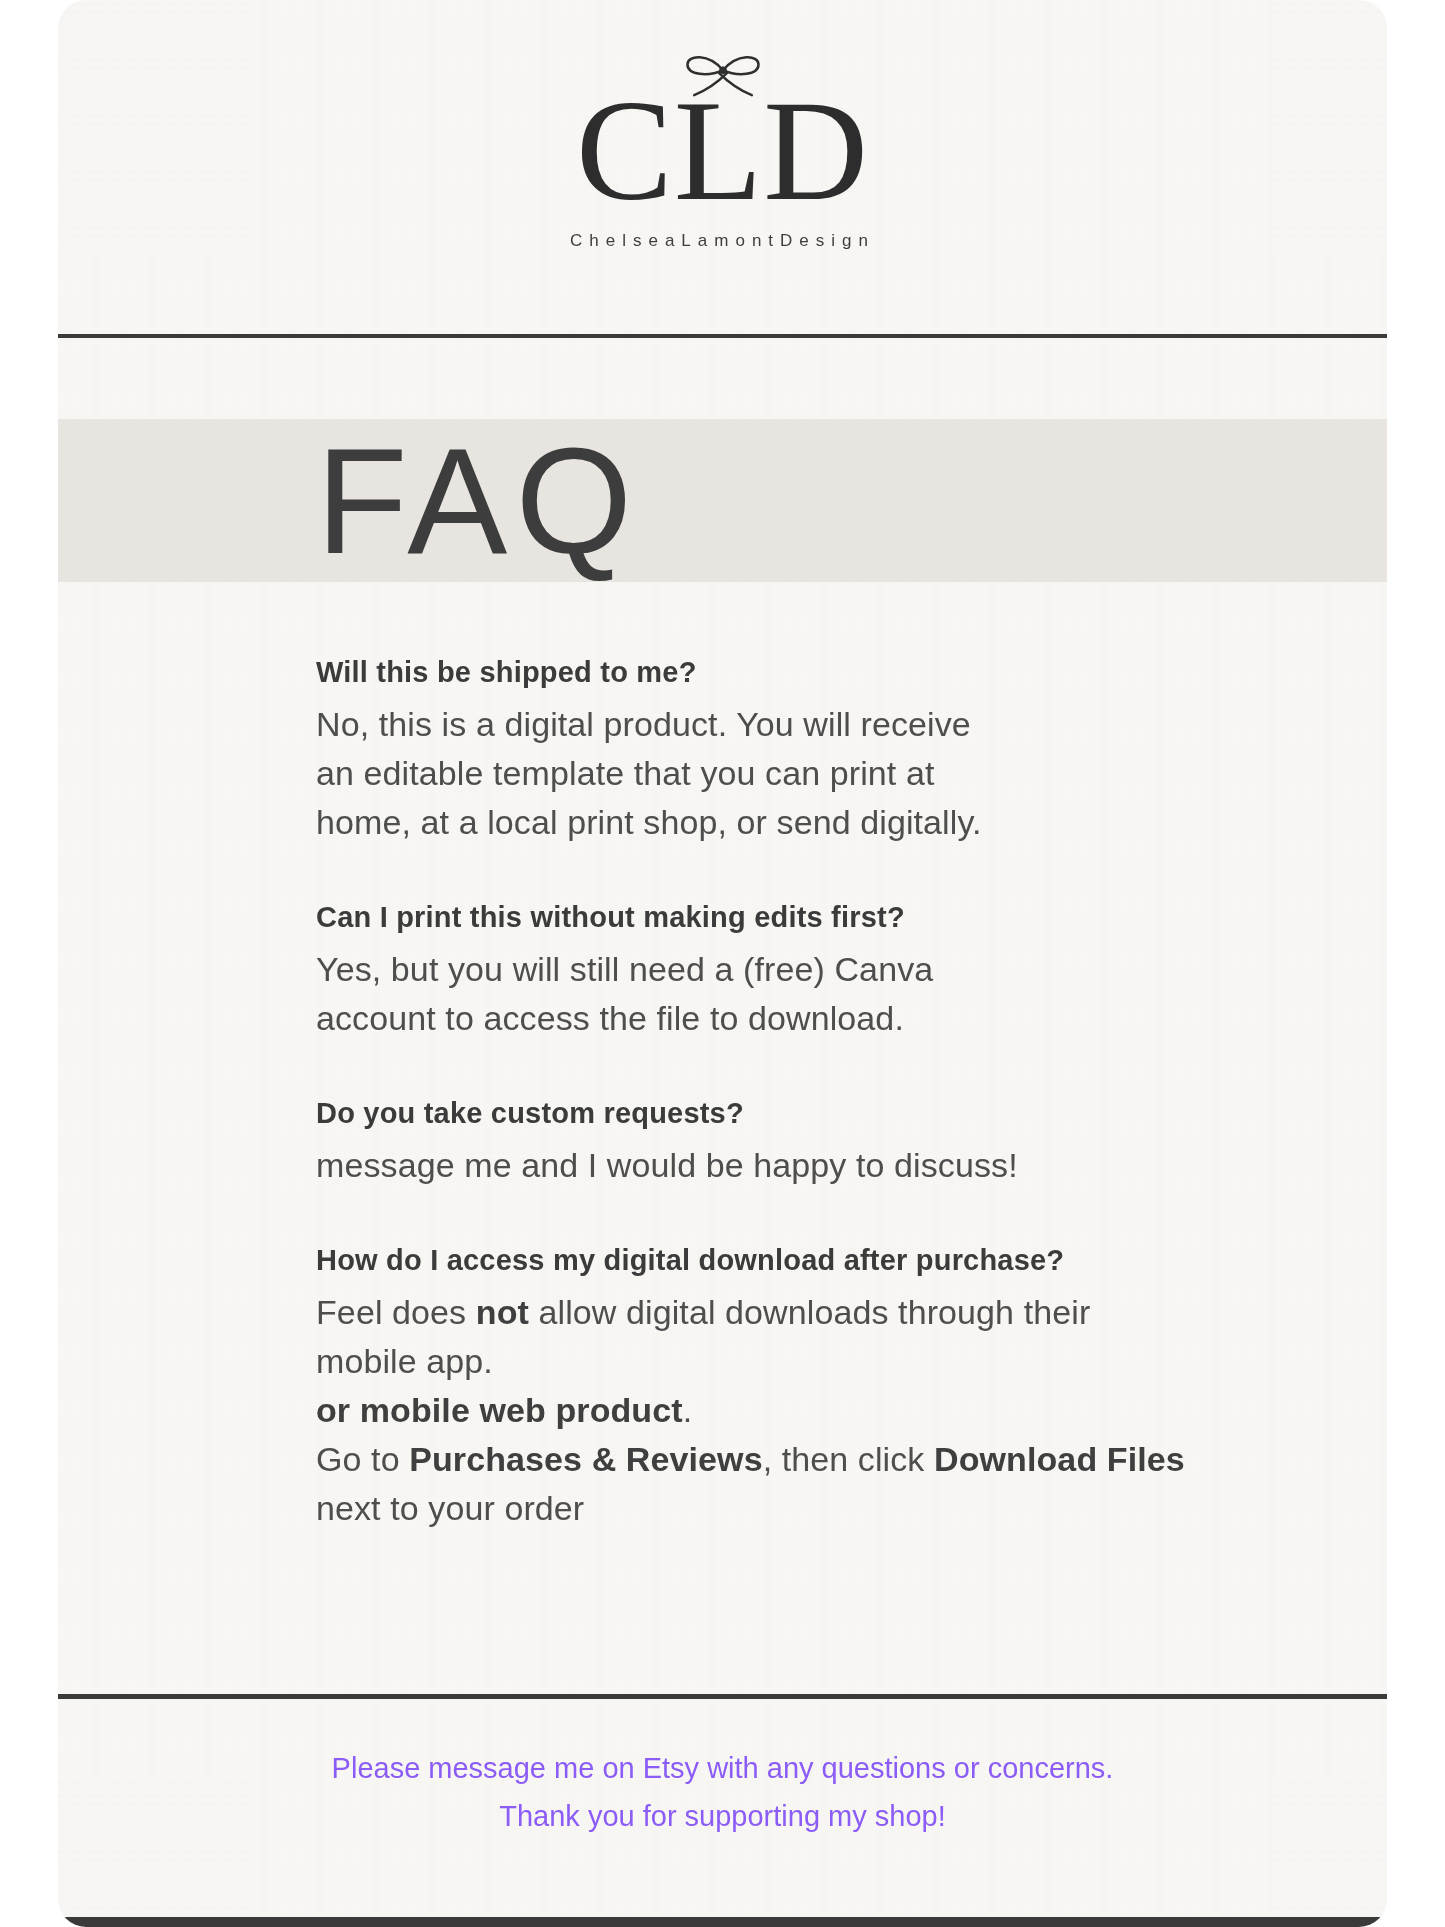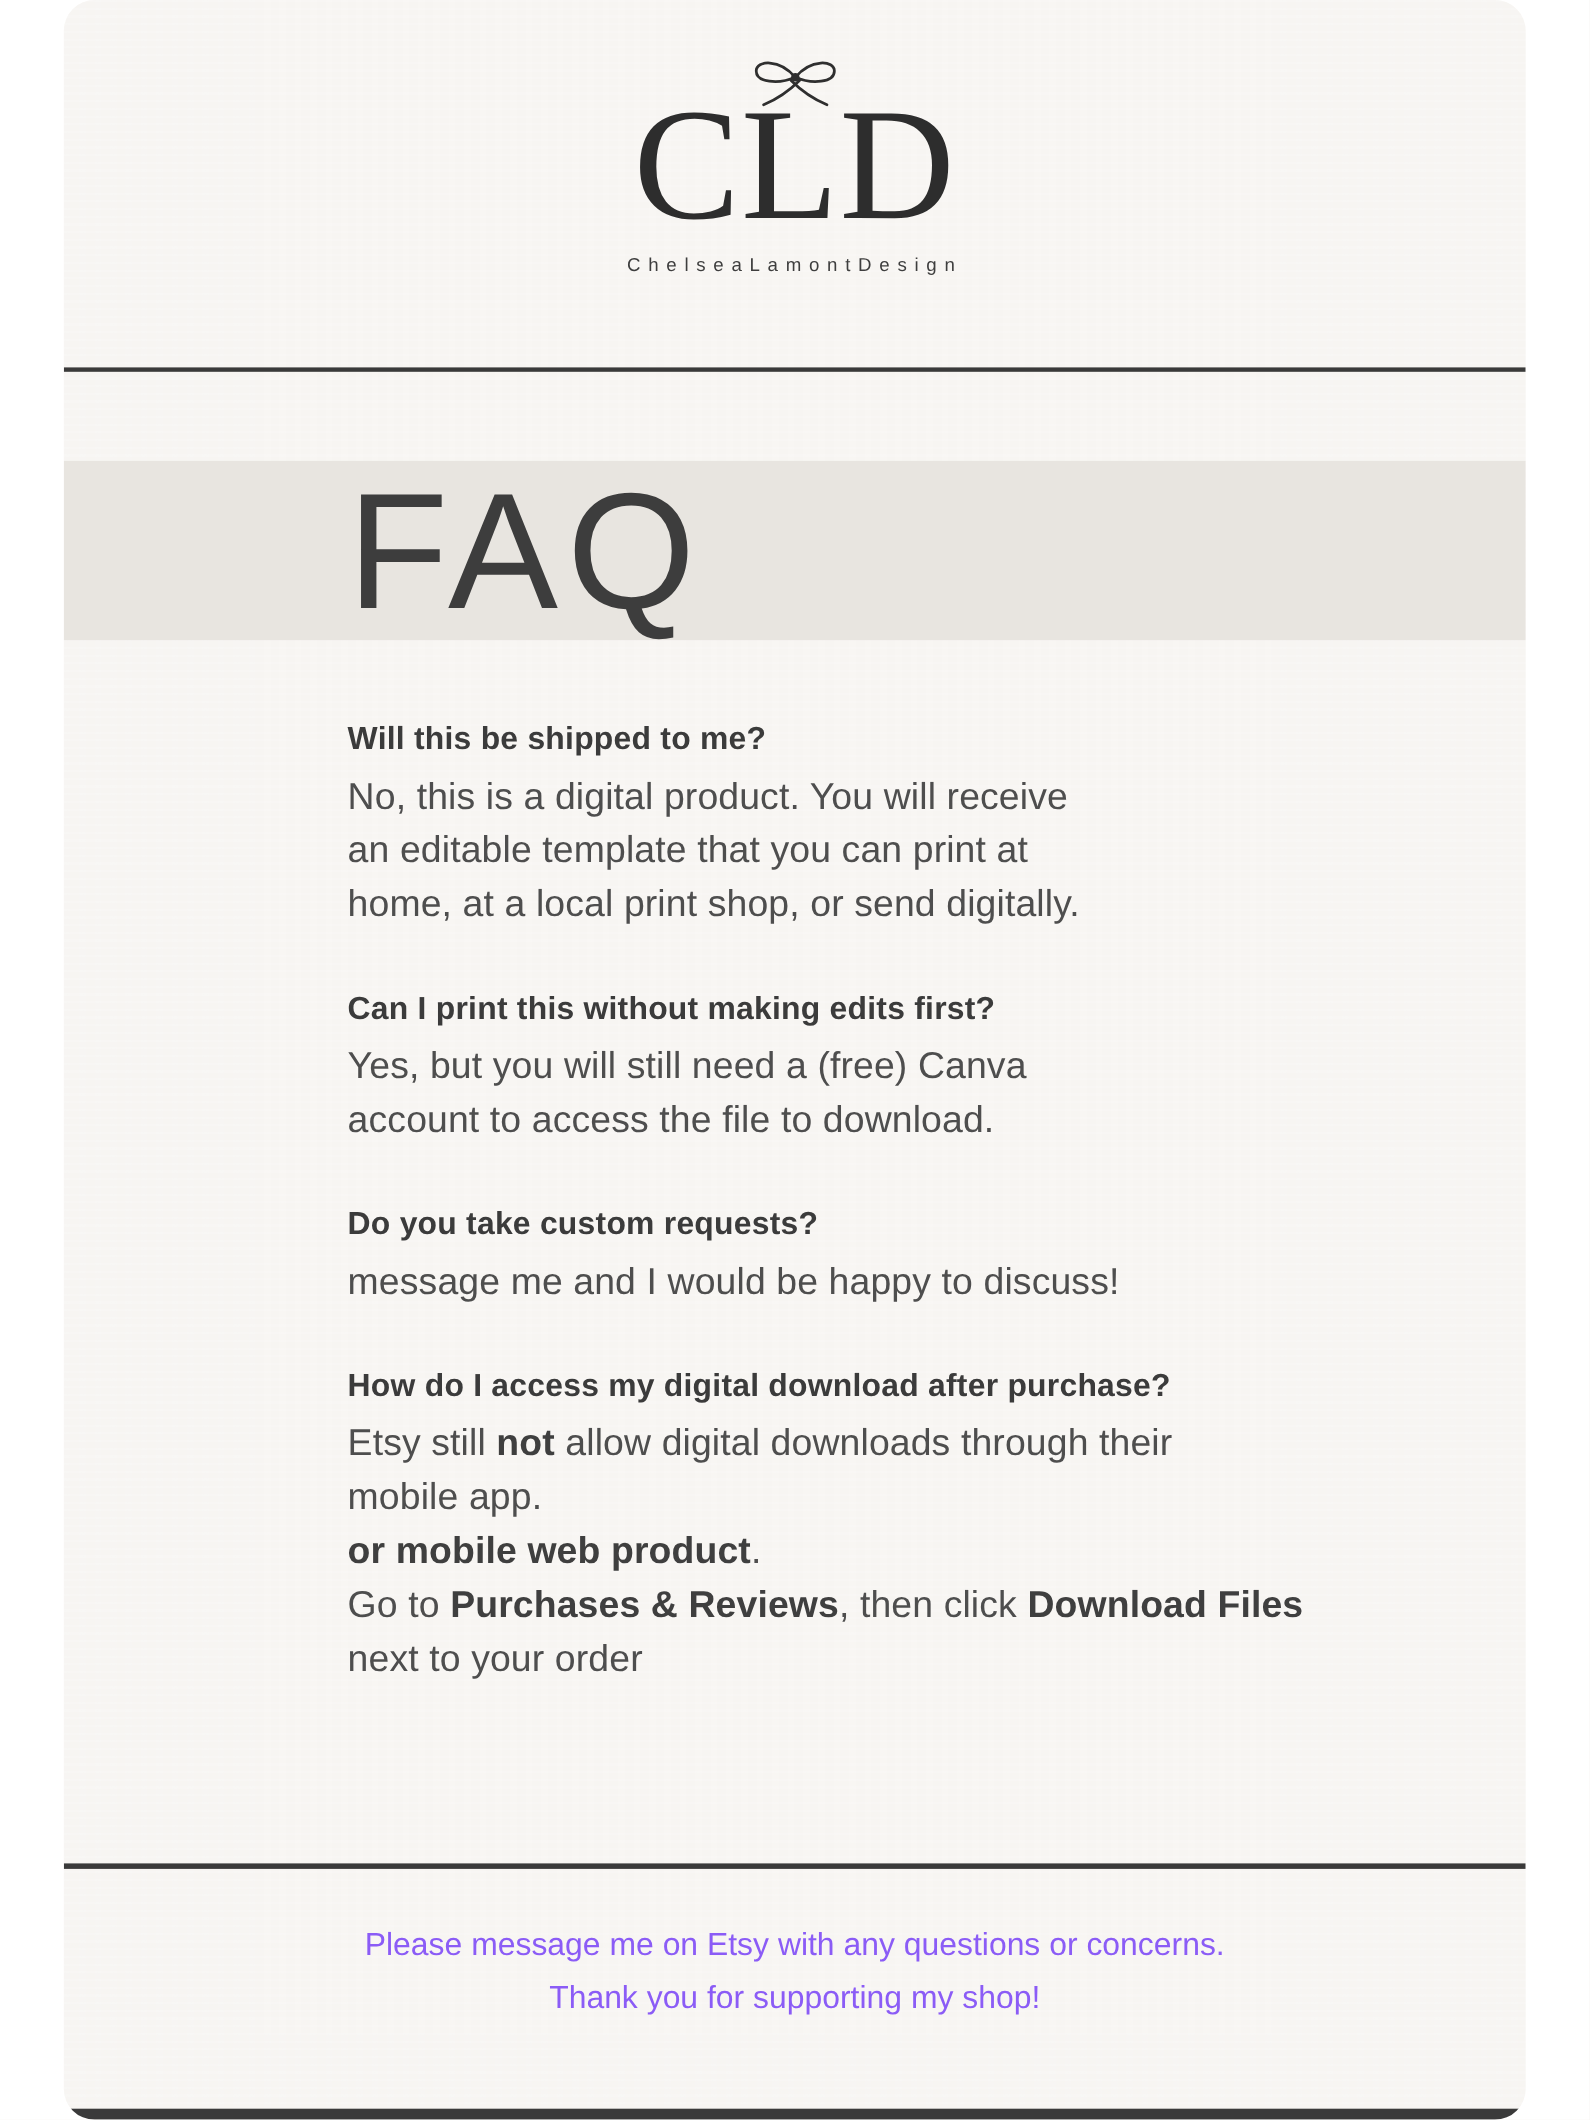--- a/index.html
+++ b/index.html
@@ -98,21 +98,21 @@
         <h3>Can I print this without making edits first?</h3>
         <p><span>Yes, but you will still need a (free) Canva</span></p>
         <p><span>account to access the file to download.</span></p>
       </section>
       <section>
         <h3>Do you take custom requests?</h3>
         <p><span>message me and I would be happy to discuss!</span></p>
       </section>
       <section>
         <h3>How do I access my digital download after purchase?</h3>
-        <p><span>Etsy still </span><span class="b">not</span><span> allow digital downloads through their</span></p>
+        <p><span>Feel does </span><span class="b">not</span><span> allow digital downloads through their</span></p>
         <p><span>mobile app.</span></p>
         <p><span class="b">or mobile web product</span><span>.</span></p>
         <p><span>Go to </span><span class="b">Purchases &amp; Reviews</span><span>, then click </span><span class="b">Download Files</span></p>
         <p><span>next to your order</span></p>
       </section>
     </main>
 
   <div class="divider divider-bottom"></div>
 
   <footer>

